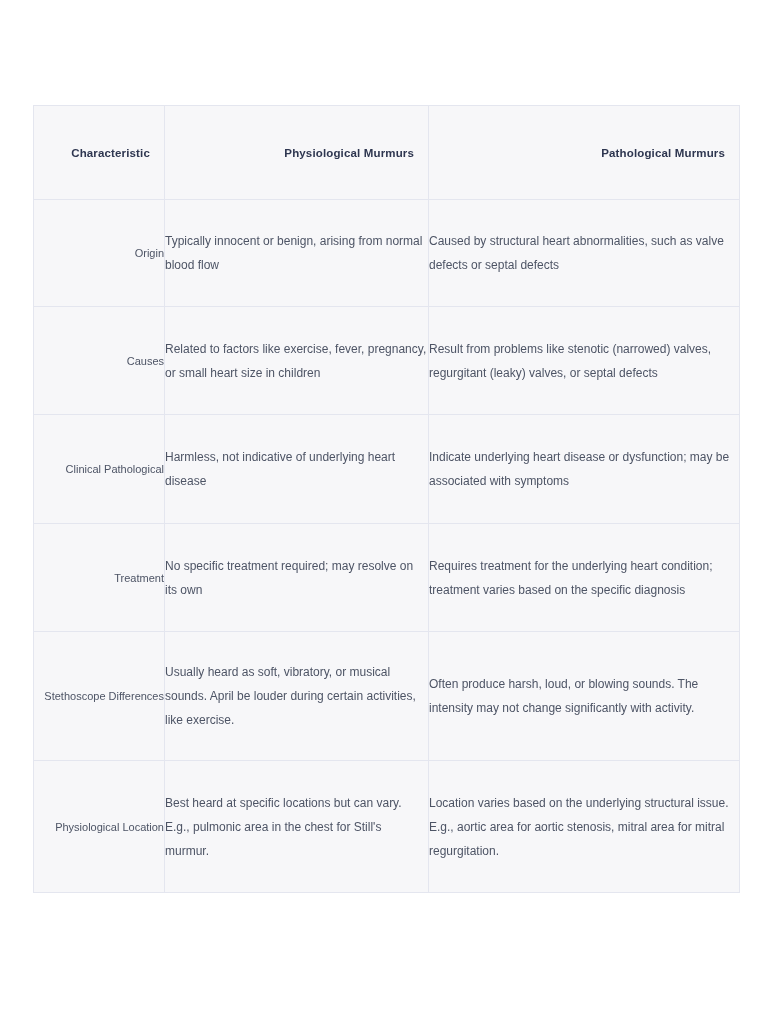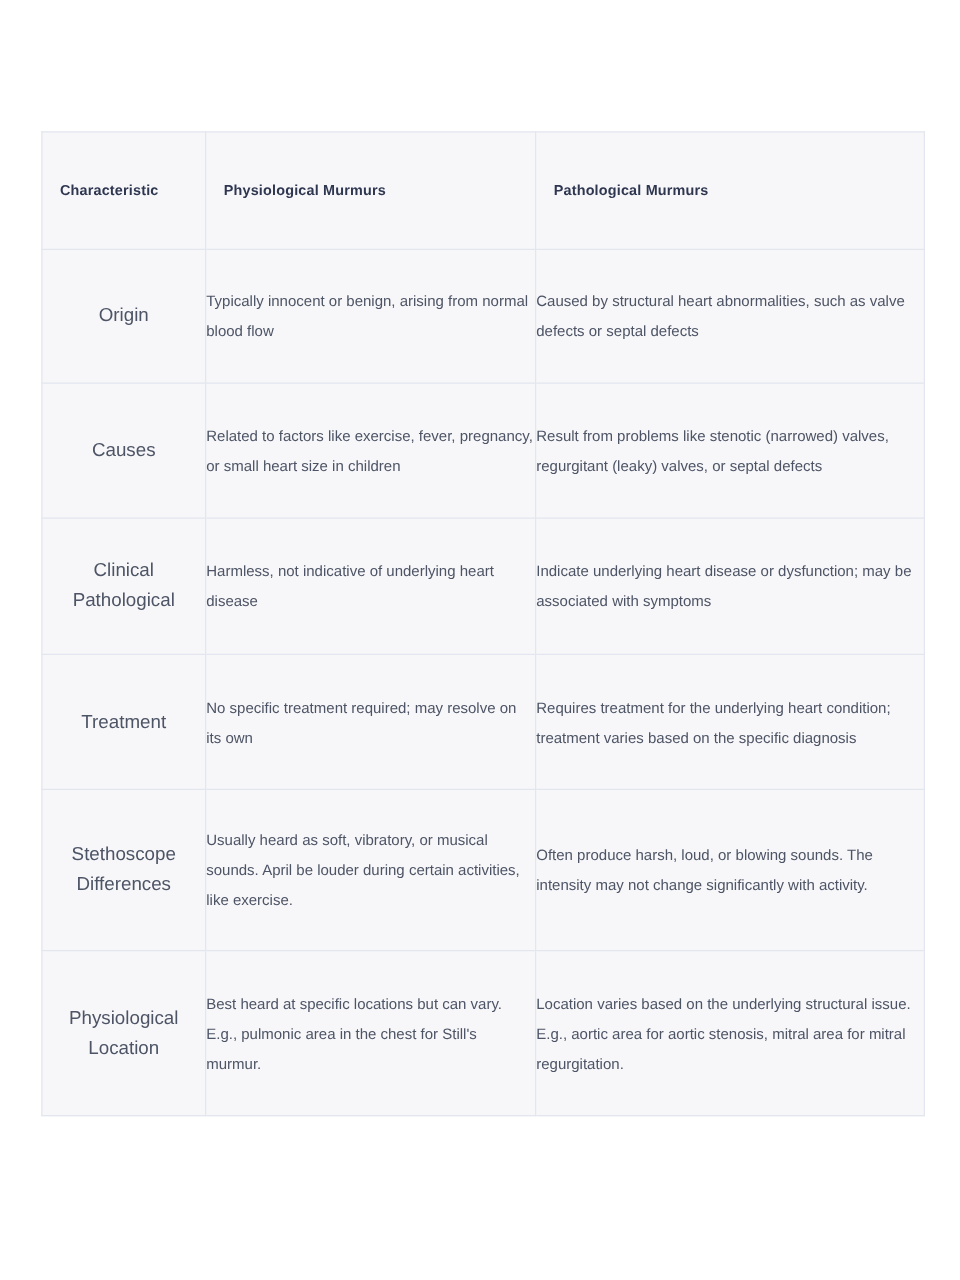--- a/index.html
+++ b/index.html
@@ -57,34 +57,34 @@
   table.compare th,
   table.compare td {
     border: 1px solid #e4e6ef;
     background: #f7f7f9;
     vertical-align: middle;
     padding: 0;
   }
 
   table.compare thead th {
     height: 93px;
-    text-align: left;
+    text-align: right;
     font-size: 11.5px;
     font-weight: 700;
     color: #2e3650;
     letter-spacing: 0.15px;
     padding: 0 14px;
   }
 
   .row-label {
-    font-size: 15px;
+    font-size: 11px;
     line-height: 24px;
     color: #4d5465;
     padding: 0 10px 0 8px;
-    text-align: center;
+    text-align: right;
     font-weight: 400;
   }
 
   .cell-text {
     font-size: 12px;
     line-height: 24px;
     color: #4d5465;
     padding: 0 14px 0 10px;
     text-align: left;
     font-weight: 400;

